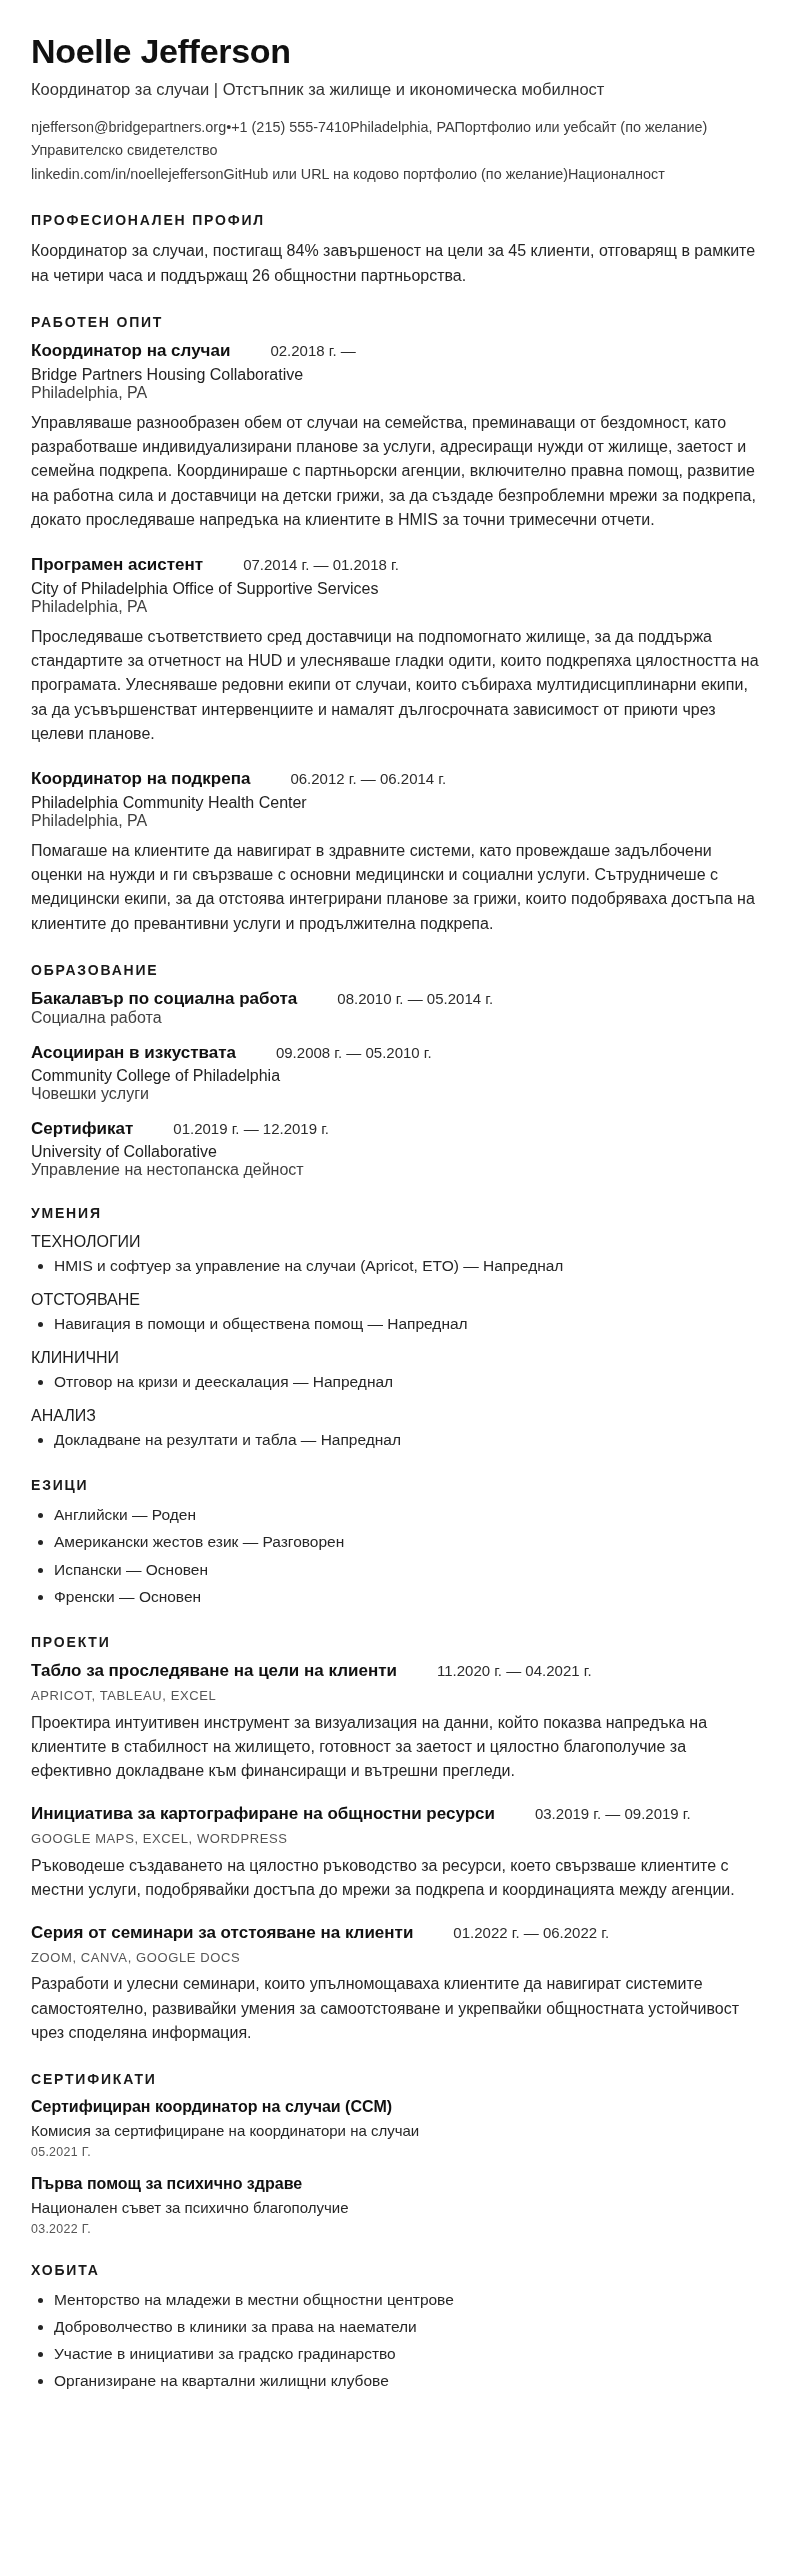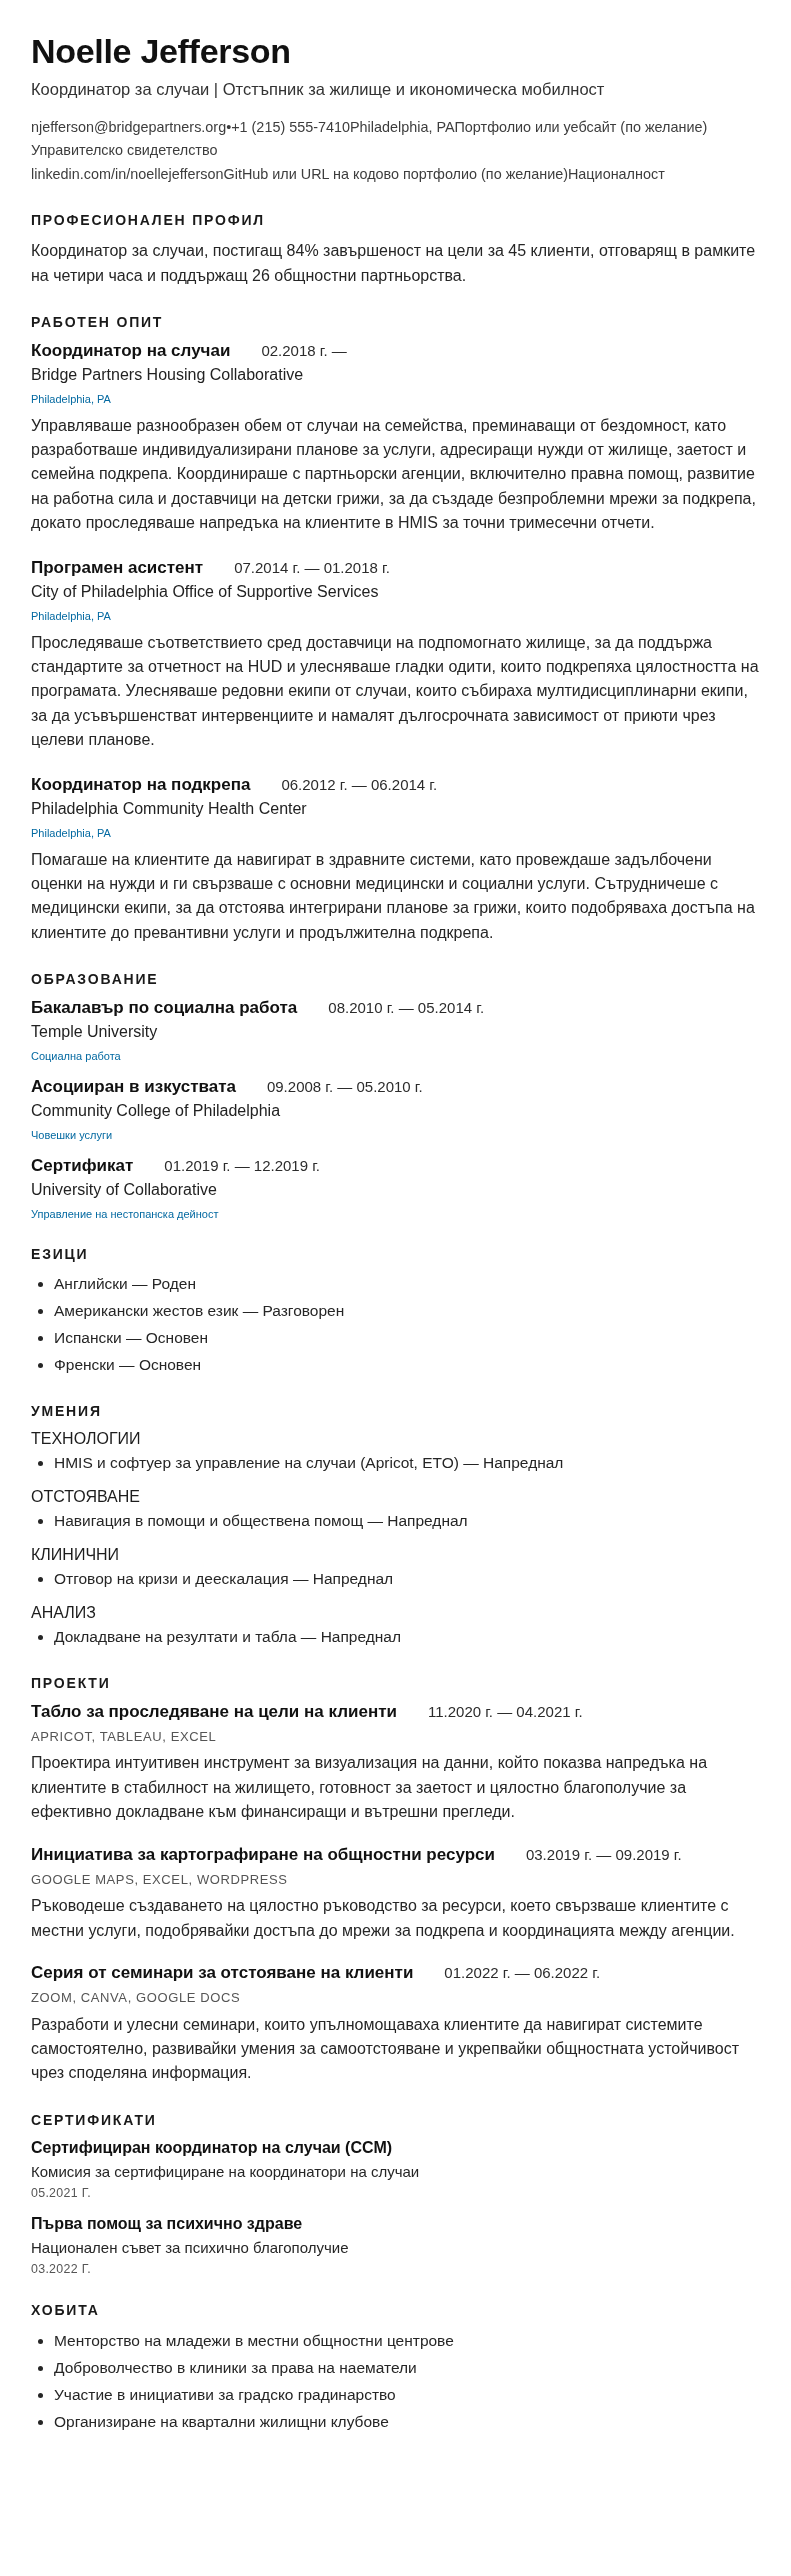--- a/index.html
+++ b/index.html
@@ -49,43 +49,43 @@
     line-height: 1.52;
     color: #262626;
     margin: 0;
   }
   
   .entry { margin-bottom: 23px; }
   .entry:last-child { margin-bottom: 0; }
   .entry-head {
     display: flex;
     align-items: baseline;
-    gap: 31px;
+    gap: 40px;
     text-align: right;
   }
   .entry-title {
     font-size: 17px;
     font-weight: 700;
     color: #111111;
     margin: 0;
   }
   .entry-dates {
     font-size: 15px;
     color: #2c2c2c;
     white-space: nowrap;
   }
   .entry-org {
     font-size: 16px;
     color: #222222;
     margin-top: 4.6px;
   }
   .entry-loc {
-    font-size: 11px;
-    color: #0369a1;
-    margin-top: 9px;
+    font-size: 16px;
+    color: #404040;
+    margin-top: 0;
   }
   .entry-desc {
     font-size: 16px;
     line-height: 1.52;
     color: #262626;
     margin: 8.8px 0 0 0;
   }
   .edu-entry { margin-bottom: 15.5px; }
   
   .skills-group-name {
@@ -189,78 +189,77 @@
   </section>
 
   <section>
     <h2 class="section-title">ОБРАЗОВАНИЕ</h2>
 
     <article class="entry edu-entry">
       <div class="entry-head">
         <h3 class="entry-title">Бакалавър по социална работа</h3>
         <span class="entry-dates">08.2010 г. — 05.2014 г.</span>
       </div>
-      <div class="entry-org">Temple University</div>
       <div class="entry-loc">Социална работа</div>
     </article>
 
     <article class="entry edu-entry">
       <div class="entry-head">
         <h3 class="entry-title">Асоцииран в изкуствата</h3>
         <span class="entry-dates">09.2008 г. — 05.2010 г.</span>
       </div>
       <div class="entry-org">Community College of Philadelphia</div>
       <div class="entry-loc">Човешки услуги</div>
     </article>
 
     <article class="entry edu-entry">
       <div class="entry-head">
         <h3 class="entry-title">Сертификат</h3>
         <span class="entry-dates">01.2019 г. — 12.2019 г.</span>
       </div>
       <div class="entry-org">University of Collaborative</div>
       <div class="entry-loc">Управление на нестопанска дейност</div>
     </article>
+  </section>
+
+  <section>
+    <h2 class="section-title">УМЕНИЯ</h2>
+
+    <div class="skills-group-name first">ТЕХНОЛОГИИ</div>
+    <ul class="bullet-list">
+      <li>HMIS и софтуер за управление на случаи (Apricot, ETO) — Напреднал</li>
+    </ul>
+
+    <div class="skills-group-name">ОТСТОЯВАНЕ</div>
+    <ul class="bullet-list">
+      <li>Навигация в помощи и обществена помощ — Напреднал</li>
+    </ul>
+
+    <div class="skills-group-name">КЛИНИЧНИ</div>
+    <ul class="bullet-list">
+      <li>Отговор на кризи и деескалация — Напреднал</li>
+    </ul>
+
+    <div class="skills-group-name">АНАЛИЗ</div>
+    <ul class="bullet-list">
+      <li>Докладване на резултати и табла — Напреднал</li>
+    </ul>
   </section>
 
   <section>
     <h2 class="section-title">ЕЗИЦИ</h2>
     <ul class="bullet-list">
       <li>Английски — Роден</li>
       <li>Американски жестов език — Разговорен</li>
       <li>Испански — Основен</li>
       <li>Френски — Основен</li>
     </ul>
   </section>
 
   <section>
-    <h2 class="section-title">УМЕНИЯ</h2>
-
-    <div class="skills-group-name first">ТЕХНОЛОГИИ</div>
-    <ul class="bullet-list">
-      <li>HMIS и софтуер за управление на случаи (Apricot, ETO) — Напреднал</li>
-    </ul>
-
-    <div class="skills-group-name">ОТСТОЯВАНЕ</div>
-    <ul class="bullet-list">
-      <li>Навигация в помощи и обществена помощ — Напреднал</li>
-    </ul>
-
-    <div class="skills-group-name">КЛИНИЧНИ</div>
-    <ul class="bullet-list">
-      <li>Отговор на кризи и деескалация — Напреднал</li>
-    </ul>
-
-    <div class="skills-group-name">АНАЛИЗ</div>
-    <ul class="bullet-list">
-      <li>Докладване на резултати и табла — Напреднал</li>
-    </ul>
-  </section>
-
-  <section>
     <h2 class="section-title">ПРОЕКТИ</h2>
 
     <article class="entry project-entry">
       <div class="entry-head">
         <h3 class="entry-title">Табло за проследяване на цели на клиенти</h3>
         <span class="entry-dates">11.2020 г. — 04.2021 г.</span>
       </div>
       <div class="project-tools">APRICOT, TABLEAU, EXCEL</div>
       <p class="entry-desc">Проектира интуитивен инструмент за визуализация на данни, който показва напредъка на клиентите в стабилност на жилището, готовност за заетост и цялостно благополучие за ефективно докладване към финансиращи и вътрешни прегледи.</p>
     </article>

